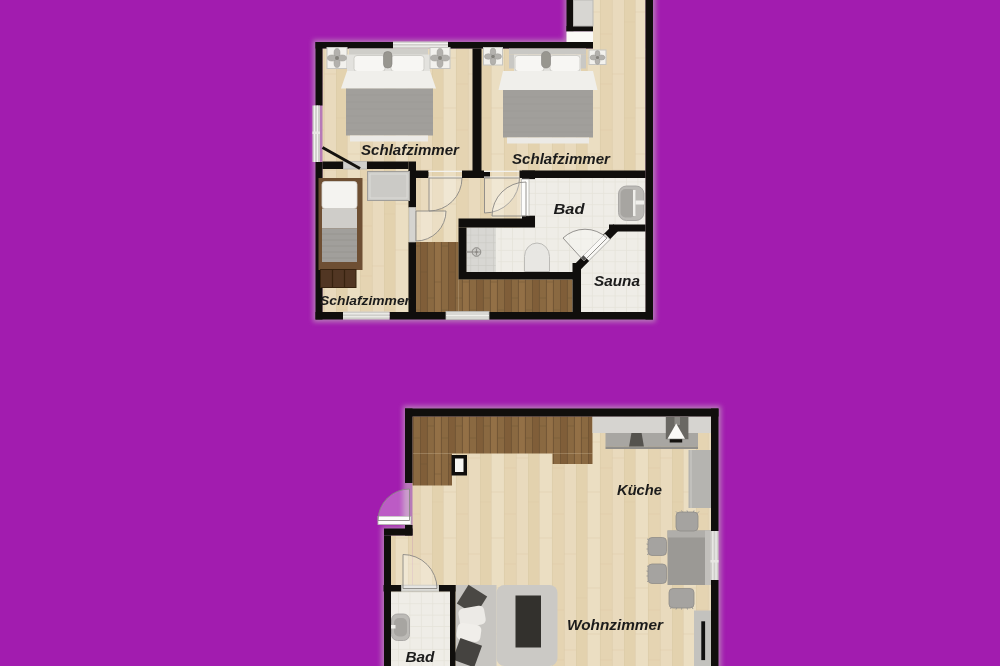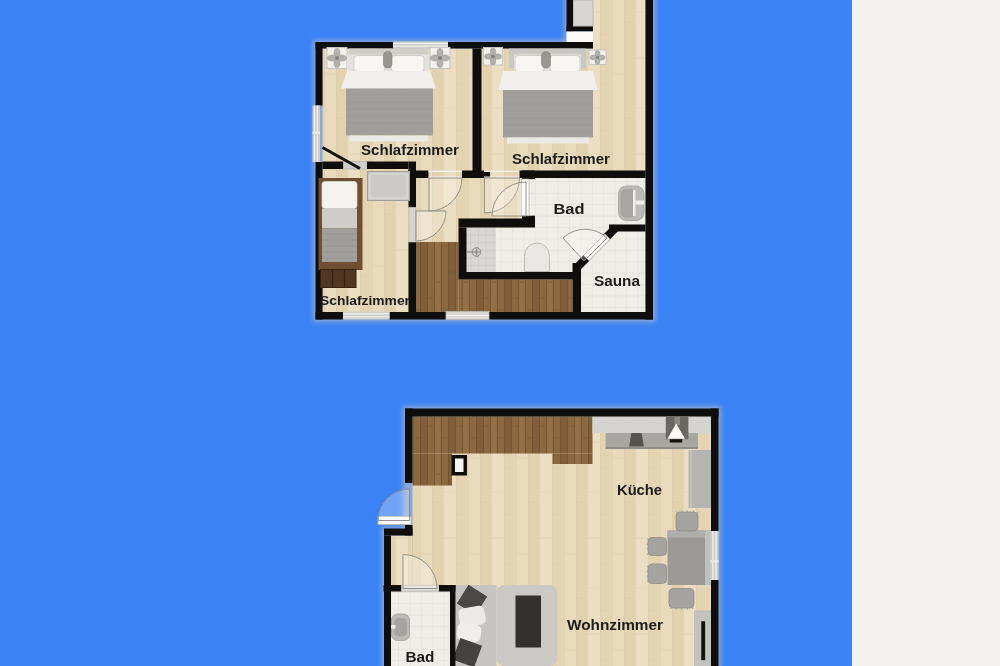--- a/index.html
+++ b/index.html
@@ -1,16 +1,16 @@
 <!DOCTYPE html>
 <html><head>
 <meta charset="utf-8">
 <style>
 html,body{margin:0;padding:0;background:#f3f2ee;}
-#c{position:relative;width:852px;height:666px;background:#3b82f6;overflow:hidden;}
+#c{position:relative;width:1000px;height:666px;background:#a21caf;overflow:hidden;font-style:italic;}
 text{font-family:"Liberation Sans",sans-serif;font-weight:bold;fill:#1b1b1b;}
 </style>
 </head>
 <body>
 <div id="c">
 <svg width="1000" height="666" viewBox="0 0 1000 666">
 <defs>
 <pattern id="wood" width="48" height="96" patternUnits="userSpaceOnUse">
   <rect width="48" height="96" fill="#e7d8b8"></rect>
   <rect x="0" width="11" height="96" fill="#e3d2ae"></rect>

